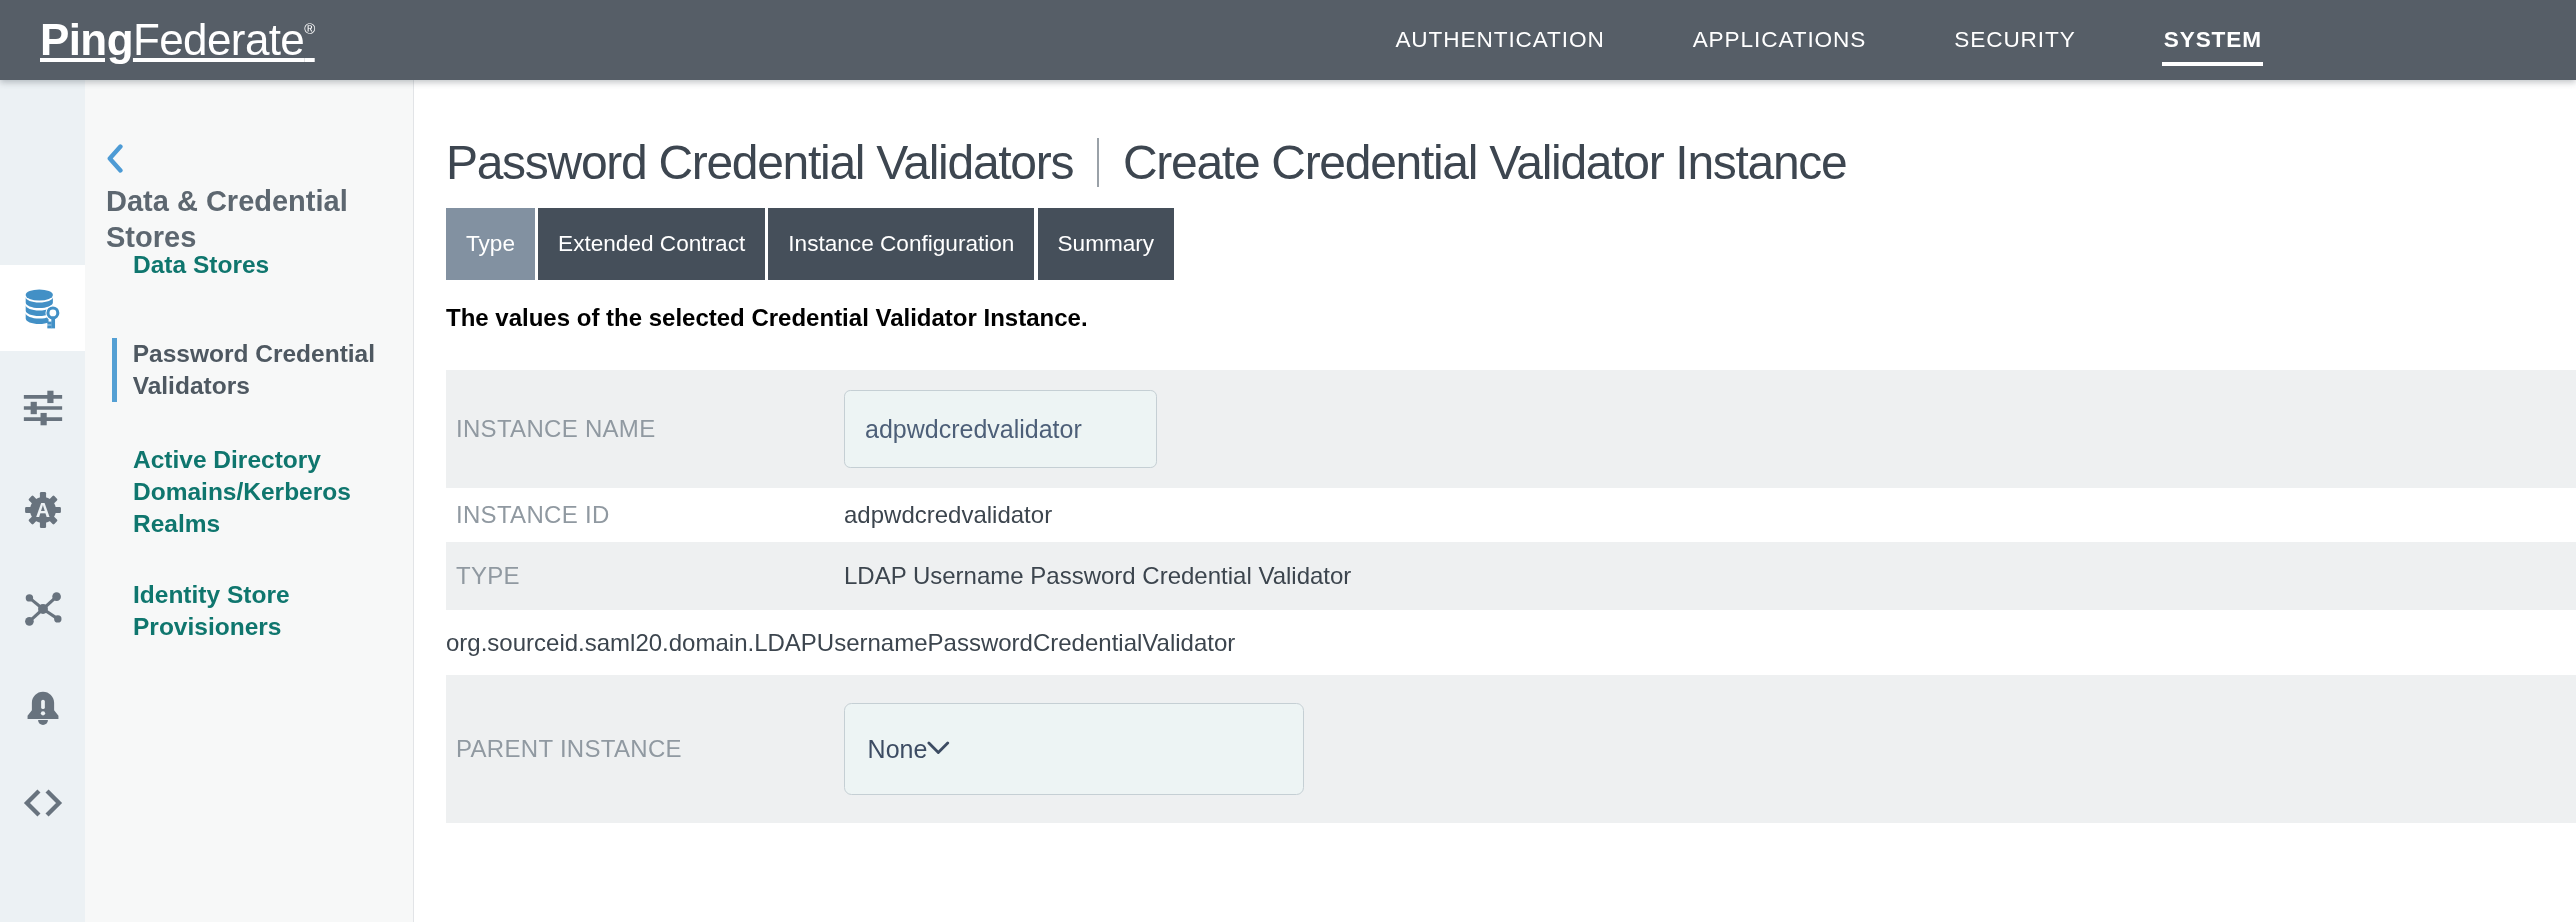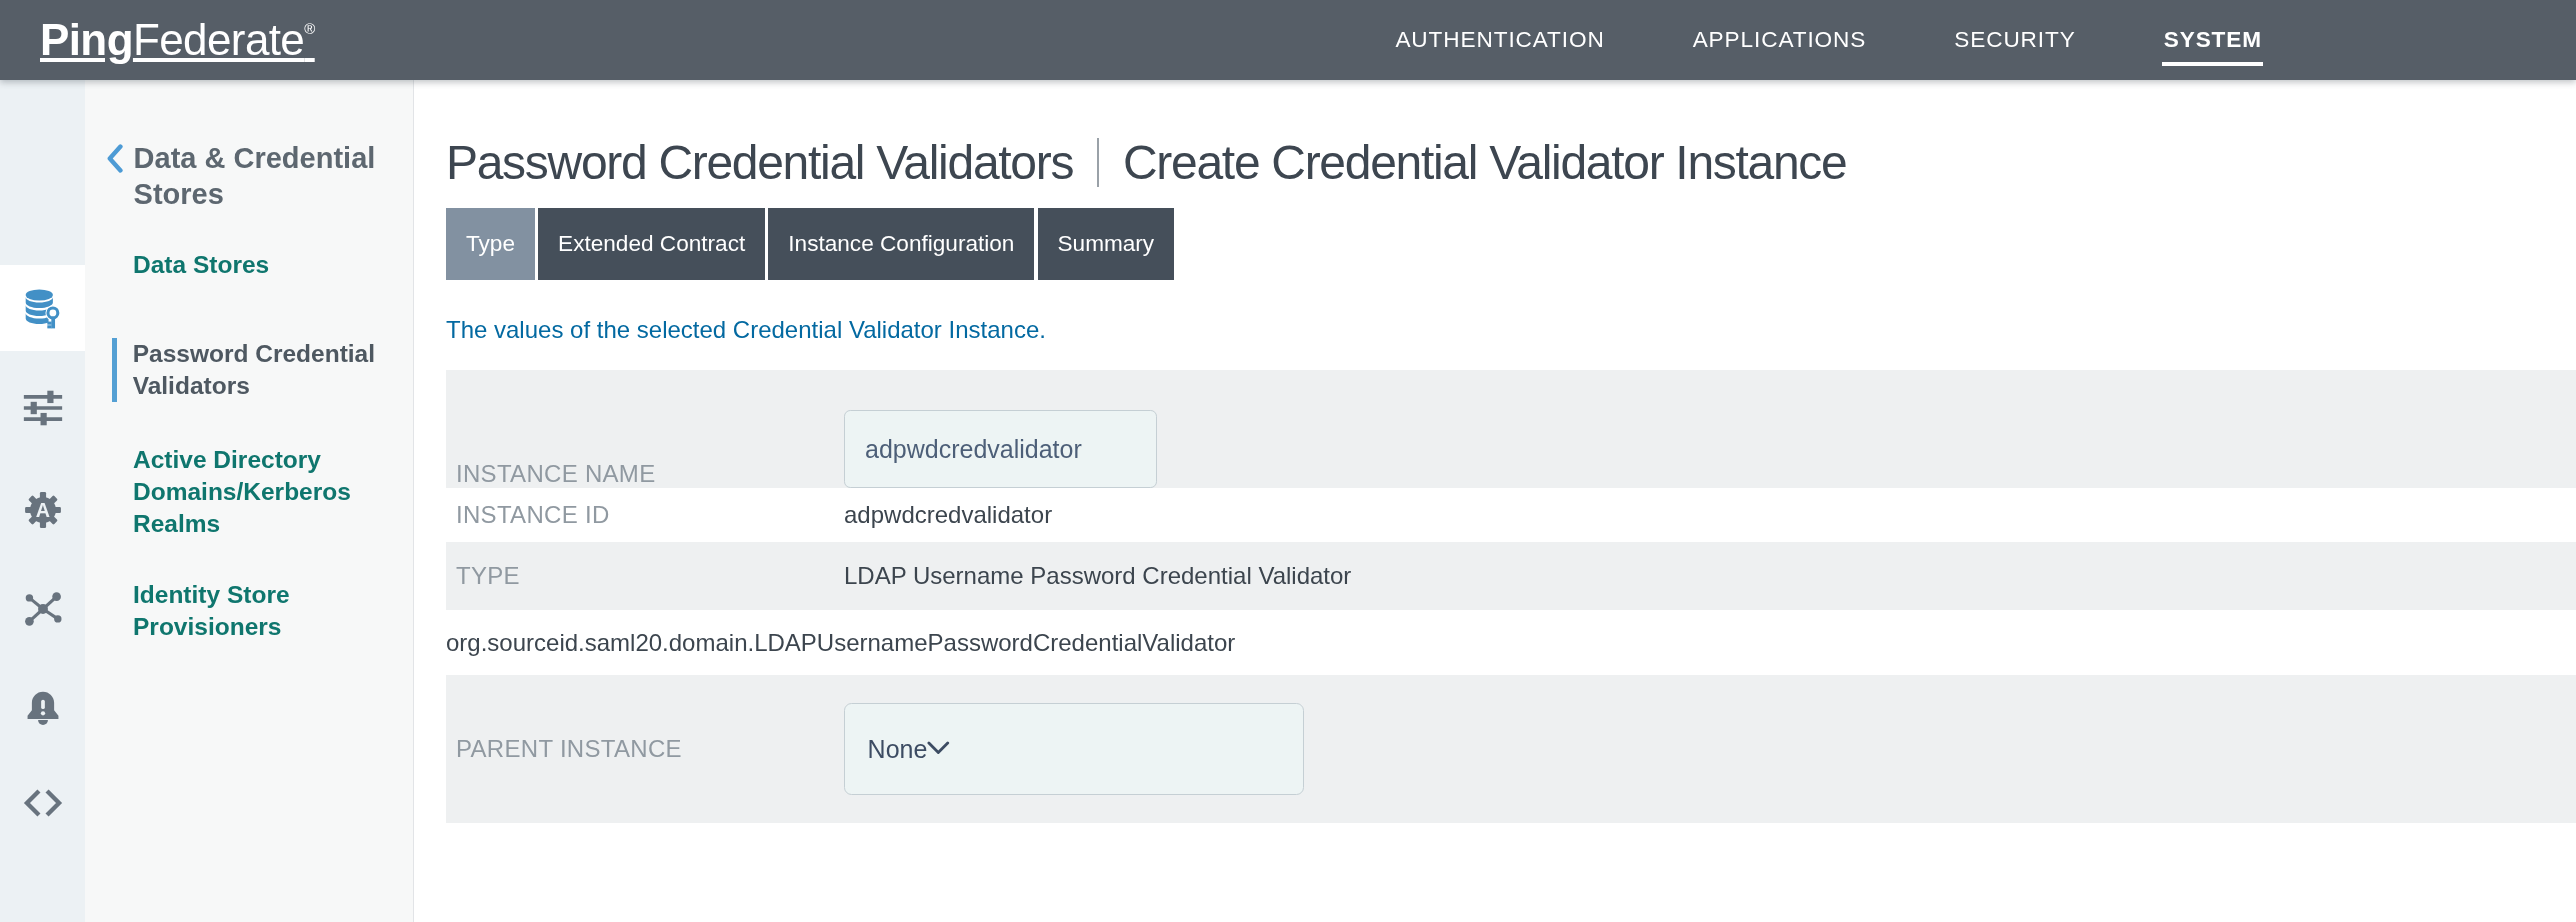--- a/index.html
+++ b/index.html
@@ -42,21 +42,21 @@
   .rail-item.active { background: #ffffff; }
   .rail-item svg { width: 42px; height: 42px; display: block; }
 
   
   .panel {
     position: absolute; top: 80px; left: 85px; width: 329px; height: 843px;
     background: #f7f8f8; border-right: 1.3px solid #e2e4e7;
   }
   .back-group {
     position: absolute; top: 60px; left: 21px; width: 296px;
-    display: flex; gap: 10px; cursor: pointer;
+    display: flex; gap: 10px; cursor: pointer; flex-direction: column;
   }
   .back-group svg { width: 17.6px; height: 29px; flex: 0 0 auto; margin-top: 3.8px; }
   .panel-heading {
     font-size: 29px; line-height: 36px; font-weight: 700; color: #5d6770; width: 264px;
   }
   .side-item {
     position: absolute; left: 48px; width: 277px;
     font-size: 24.5px; line-height: 32px; font-weight: 700; color: #0f766e; cursor: pointer;
   }
   .side-item.active {
@@ -72,21 +72,21 @@
   }
   .title-divider { width: 1.9px; height: 49px; background: #9aa1a8; }
 
   .tabs { position: absolute; left: 31px; top: 128px; display: flex; gap: 3.1px; }
   .tab {
     height: 72px; padding: 0 20px; display: flex; align-items: center; justify-content: center;
     background: #454f5a; color: #ffffff; font-size: 22.6px; cursor: pointer; white-space: nowrap;
   }
   .tab.active { background: #8291a1; }
 
-  .intro { position: absolute; left: 31px; top: 236px; font-size: 24px; color: #0369a1; }
+  .intro { position: absolute; left: 31px; top: 224px; font-size: 24px; color: #000000; font-weight: bold; }
 
   .rows { position: absolute; left: 31px; right: 0; top: 290px; }
   .frow { display: flex; align-items: center; }
   .frow.gray { background: #eef0f1; }
   .frow-label {
     flex: 0 0 398px; padding-left: 10px;
     font-size: 24px; color: #9099a1; letter-spacing: 0.3px;
   }
   .frow-value { font-size: 24px; color: #3c454e; white-space: nowrap; }
   .text-input {
@@ -233,21 +233,21 @@
     <span>Create Credential Validator Instance</span>
   </div>
   <div class="tabs">
       <div class="tab active">Type</div>
       <div class="tab">Extended Contract</div>
       <div class="tab">Instance Configuration</div>
       <div class="tab">Summary</div>
     </div>
   <div class="intro">The values of the selected Credential Validator Instance.</div>
   <div class="rows">
-      <div class="frow gray" style="height: 118px; align-items: flex-end;">
+      <div class="frow gray" style="height: 118px;">
         <div class="frow-label">INSTANCE NAME</div>
         <input class="text-input" type="text" value="adpwdcredvalidator" style="">
       </div>
       <div class="frow" style="height: 54px;">
         <div class="frow-label">INSTANCE ID</div>
         <div class="frow-value">adpwdcredvalidator</div>
       </div>
       <div class="frow gray" style="height: 68px;">
         <div class="frow-label">TYPE</div>
         <div class="frow-value">LDAP Username Password Credential Validator</div>

